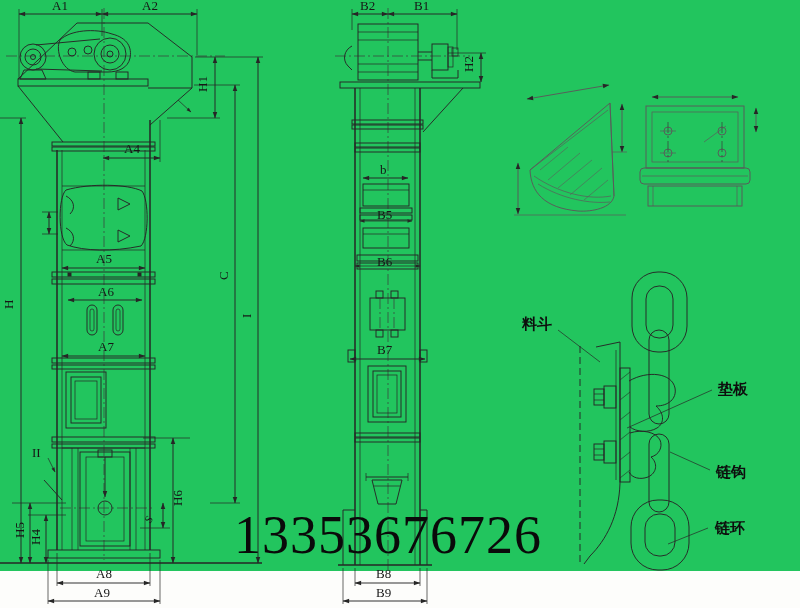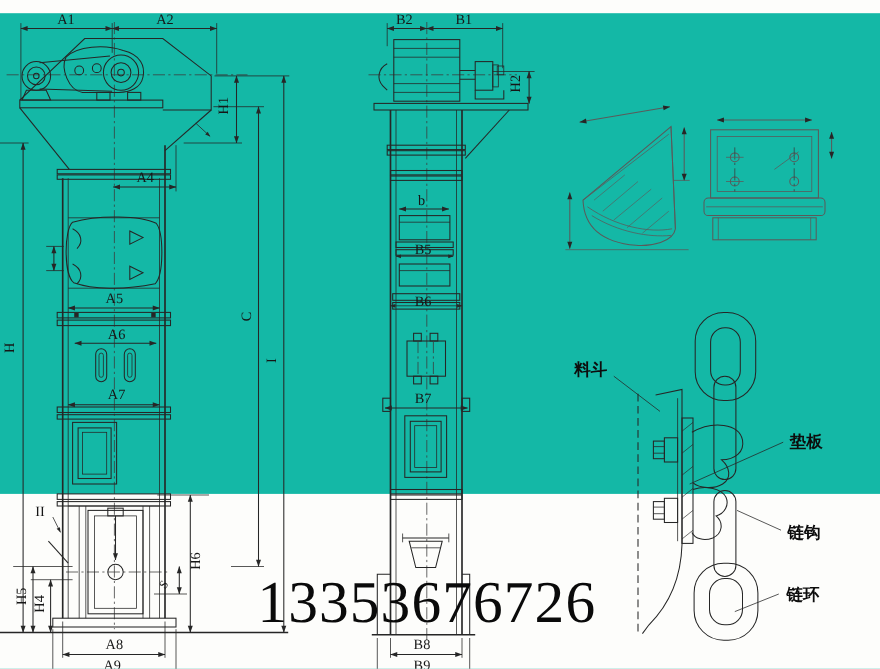--- a/index.html
+++ b/index.html
@@ -1,18 +1,18 @@
 <!DOCTYPE html>
 <html><head>
 <meta charset="utf-8">
 <style>
   html,body{margin:0;padding:0;}
   body{width:800px;height:608px;background:#fdfdfb;overflow:hidden;
        font-family:"Liberation Sans",sans-serif;}
-  .stage{position:relative;width:800px;height:437px;background:#14b8a6;margin-top:12px;}
+  .stage{position:relative;width:800px;height:571px;background:#22c55e;}
   svg{display:block;}
   
   .draw{stroke:#262626;fill:none;stroke-width:.95;}
   .draw .thick{stroke-width:1.5;}
   .draw .thin{stroke-width:.7;}
   .faint{stroke:#5a5a5a;}
   .cl{stroke-dasharray:11 3 2 3;stroke-width:.7;stroke:#3a3a3a;}
   .dash{stroke-dasharray:7 4;}
   .hatch{stroke-width:.6;}
   

